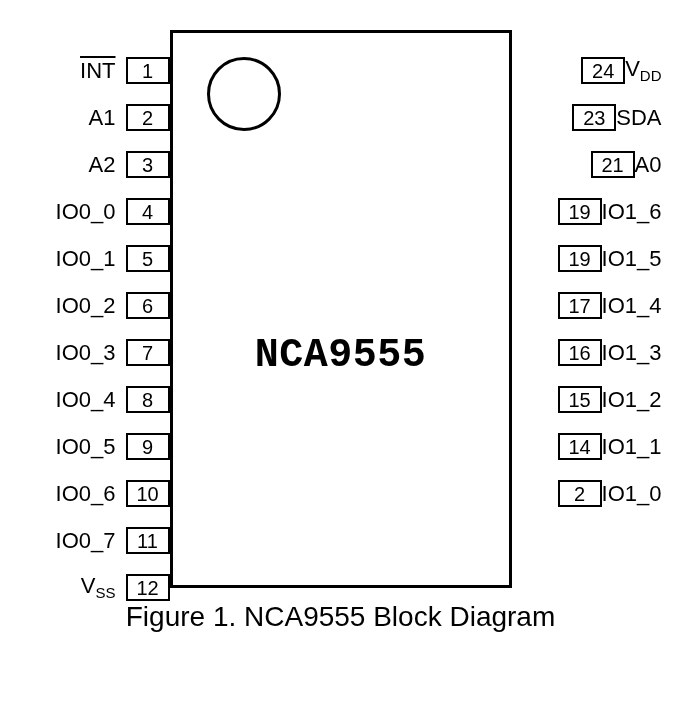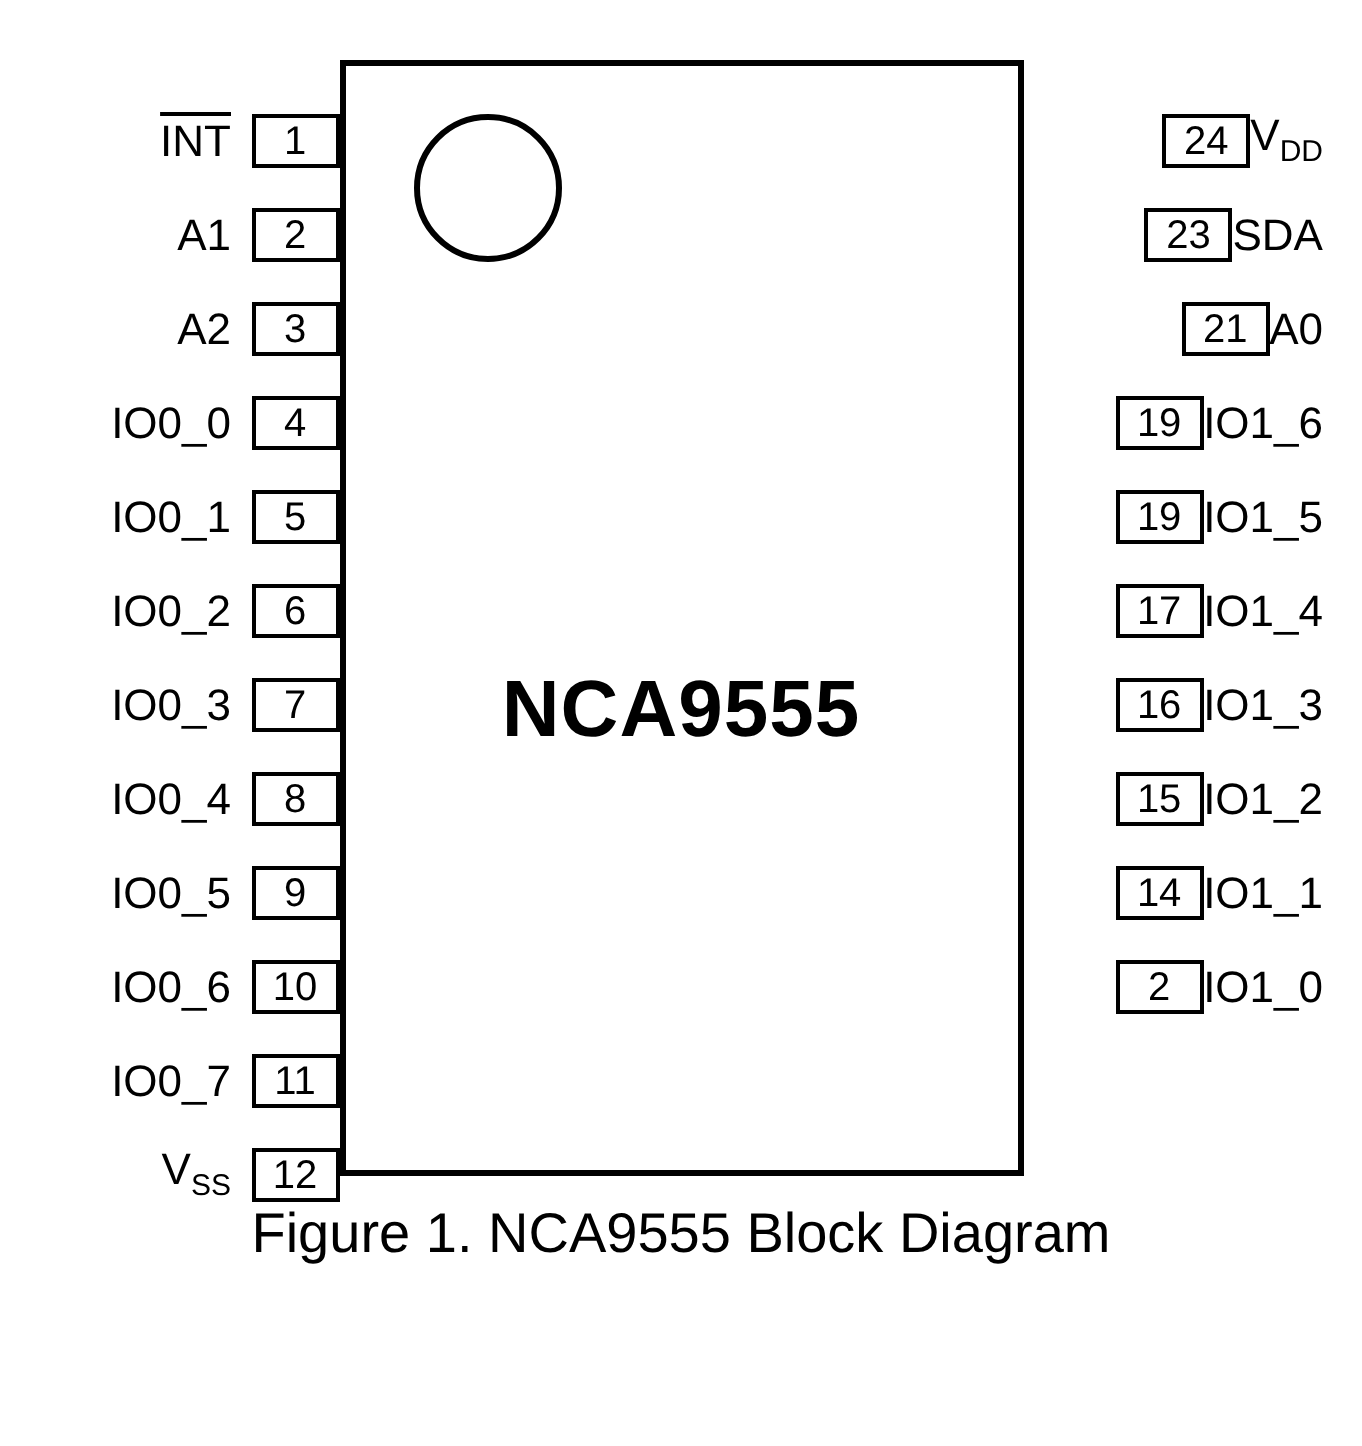--- a/index.html
+++ b/index.html
@@ -62,20 +62,21 @@
   }
 
   .ic-body {
     width: 342px;
     height: 558px;
     flex: none;
     border: 3px solid #000;
     position: relative;
     background: #fff;
     z-index: 1;
+    font-family: Liberation Mono, monospace;
   }
 
   .pin1-circle {
     position: absolute;
     left: 34px;
     top: 24px;
     width: 74px;
     height: 74px;
     border: 3px solid #000;
     border-radius: 50%;

